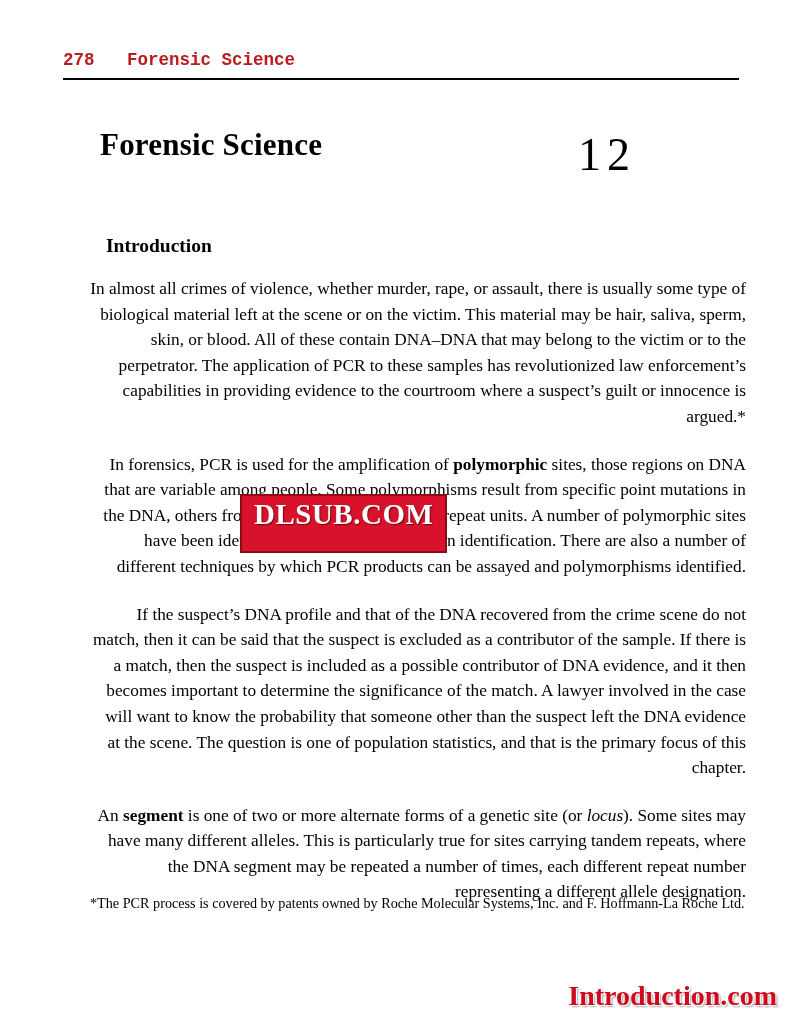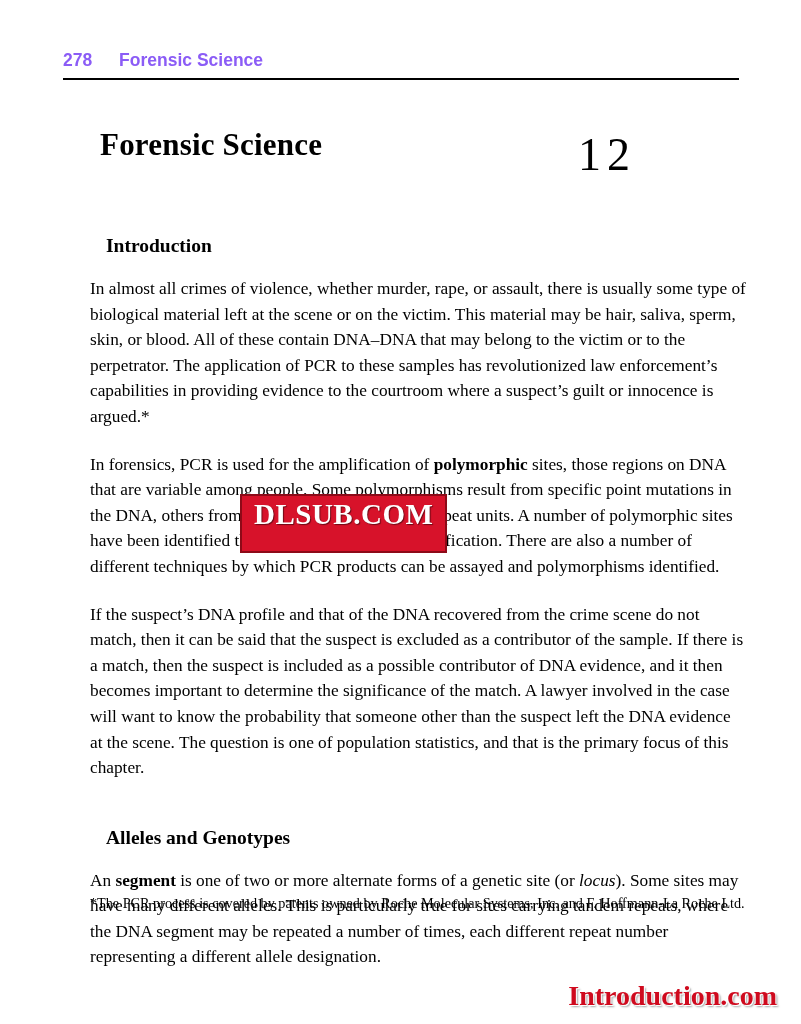--- a/index.html
+++ b/index.html
@@ -31,23 +31,23 @@
        1px 1px 0 #bdbdbd,
        2px 2px 2px rgba(0,0,0,0.35);
   }
 
   
   .runhead {
     position: absolute;
     top: 50px;
     left: 63px;
     right: 52px;
-    font-family: Liberation Sans, sans-serif;
+    font-family: Liberation Mono, monospace;
     font-size: 17.5px;
-    color: #8b5cf6;
+    color: #b91c1c;
   }
   .runhead .pageno {
     font-weight: bold;
     margin-right: 22px;
   }
   .runhead .title {
     font-weight: bold;
   }
   .rule {
     position: absolute;
@@ -91,21 +91,21 @@
     margin: 0 0 19px 16px;
   }
   h2.sec.second {
     margin-top: 46px;
   }
   p.body {
     font-family: "Liberation Serif", serif;
     font-size: 17.3px;
     line-height: 25.6px;
     margin: 0 0 22px 0;
-    text-align: left;
+    text-align: right;
   }
   p.body b { font-weight: bold; }
   p.body i { }
 
   .footnote {
     position: absolute;
     left: 90px;
     top: 894px;
     width: 656px;
     font-family: "Liberation Serif", serif;
@@ -159,21 +159,20 @@
   <div class="chapter-number">12</div>
 
   <div class="col">
 
     <h2 class="sec">Introduction</h2>
 
     <p class="body">In almost all crimes of violence, whether murder, rape, or assault, there is usually some type of biological material left at the scene or on the victim. This material may be hair, saliva, sperm, skin, or blood. All of these contain DNA–DNA that may belong to the victim or to the perpetrator. The application of PCR to these samples has revolutionized law enforcement’s capabilities in providing evidence to the courtroom where a suspect’s guilt or innocence is argued.*</p>
     <p class="body">In forensics, PCR is used for the amplification of <b>polymorphic</b> sites, those regions on DNA that are variable among people. Some polymorphisms result from specific point mutations in the DNA, others from the addition or deletion of repeat units. A number of polymorphic sites have been identified that are useful in human identification. There are also a number of different techniques by which PCR products can be assayed and polymorphisms identified.</p>
     <p class="body">If the suspect’s DNA profile and that of the DNA recovered from the crime scene do not match, then it can be said that the suspect is excluded as a contributor of the sample. If there is a match, then the suspect is included as a possible contributor of DNA evidence, and it then becomes important to determine the significance of the match. A lawyer involved in the case will want to know the probability that someone other than the suspect left the DNA evidence at the scene.  The question is one of population statistics, and that is the primary focus of this chapter.</p>
 
-    <h2 class="sec second">Alleles and Genotypes</h2>
 
     <p class="body">An <b>segment</b> is one of two or more alternate forms of a genetic site (or <i>locus</i>). Some sites may have many different alleles. This is particularly true for sites carrying tandem repeats, where the DNA segment may be repeated a number of times, each different repeat number representing a different allele designation.</p>
   </div>
 
   <div class="footnote">*The PCR process is covered by patents owned by Roche Molecular Systems, Inc. and F. Hoffmann-La Roche Ltd.</div>
 
   <div class="wm-mid">DLSUB.COM</div>
   <div class="wm-bot">Introduction.com</div>
 
 </div>

